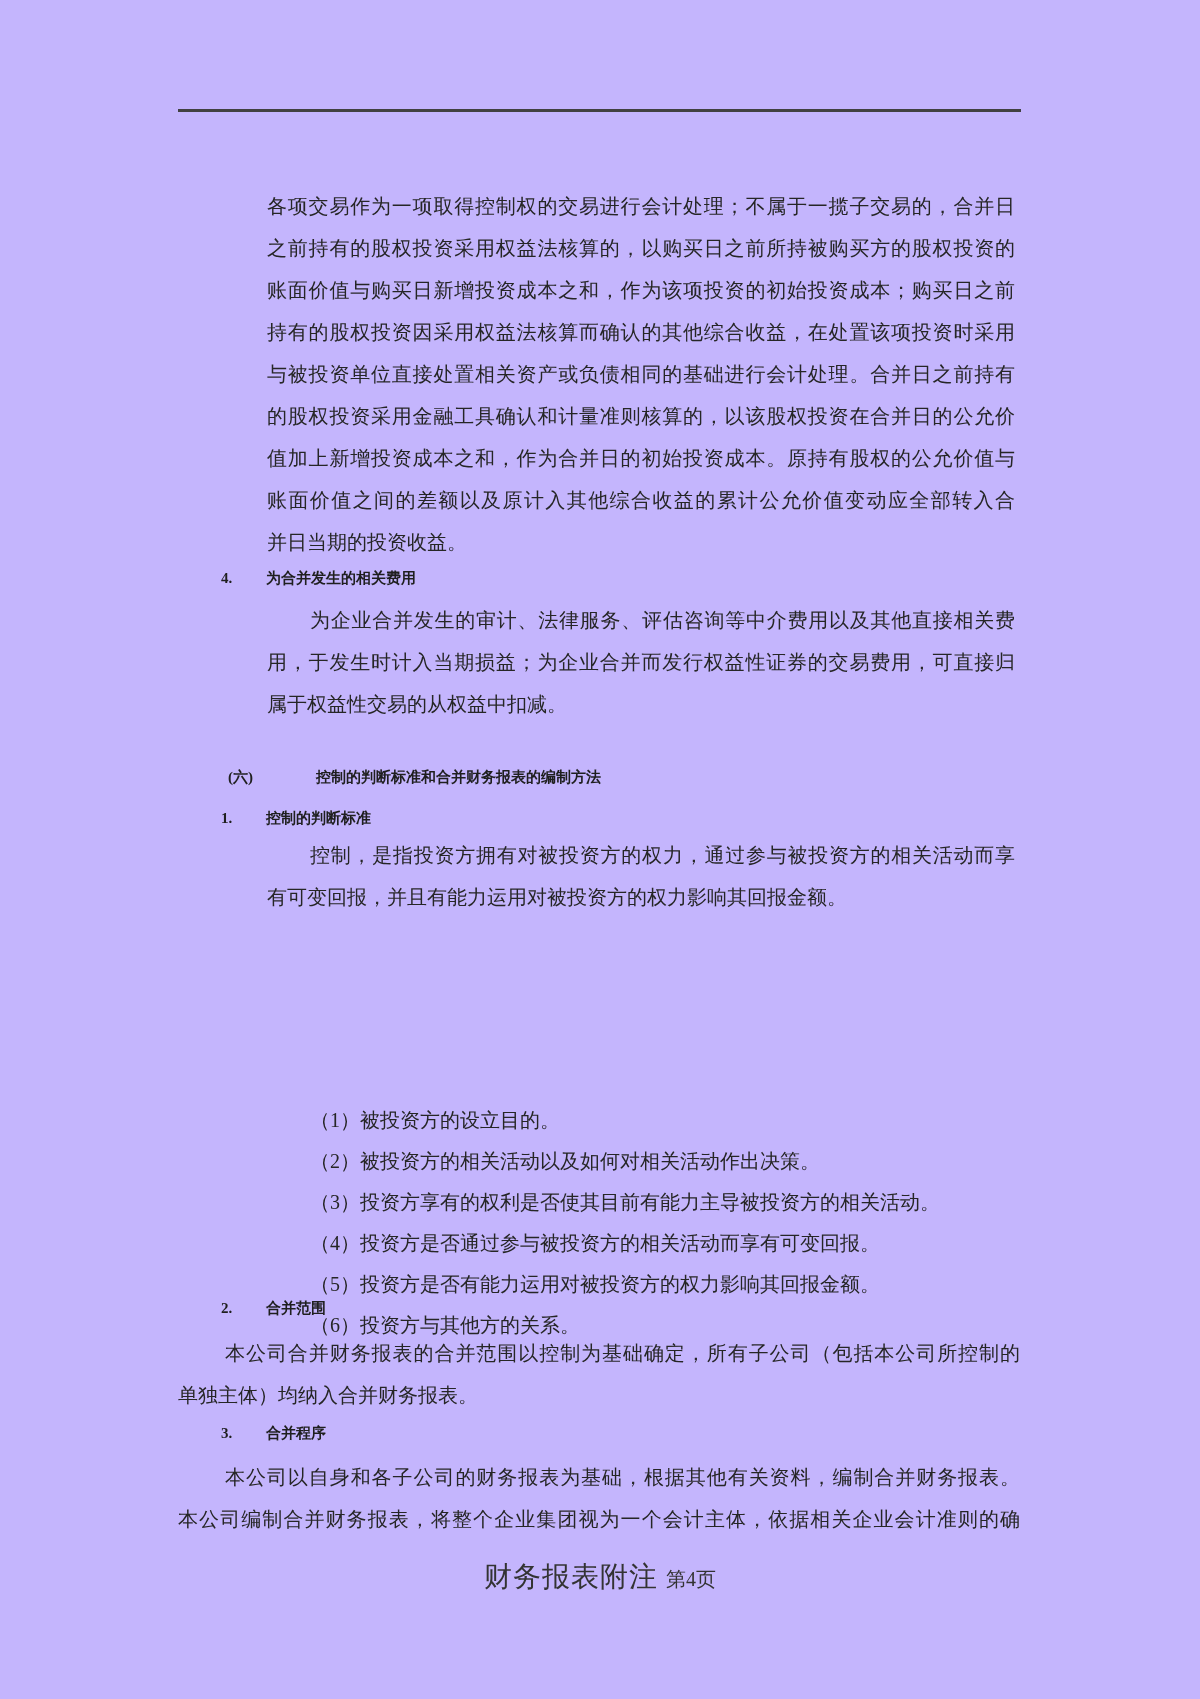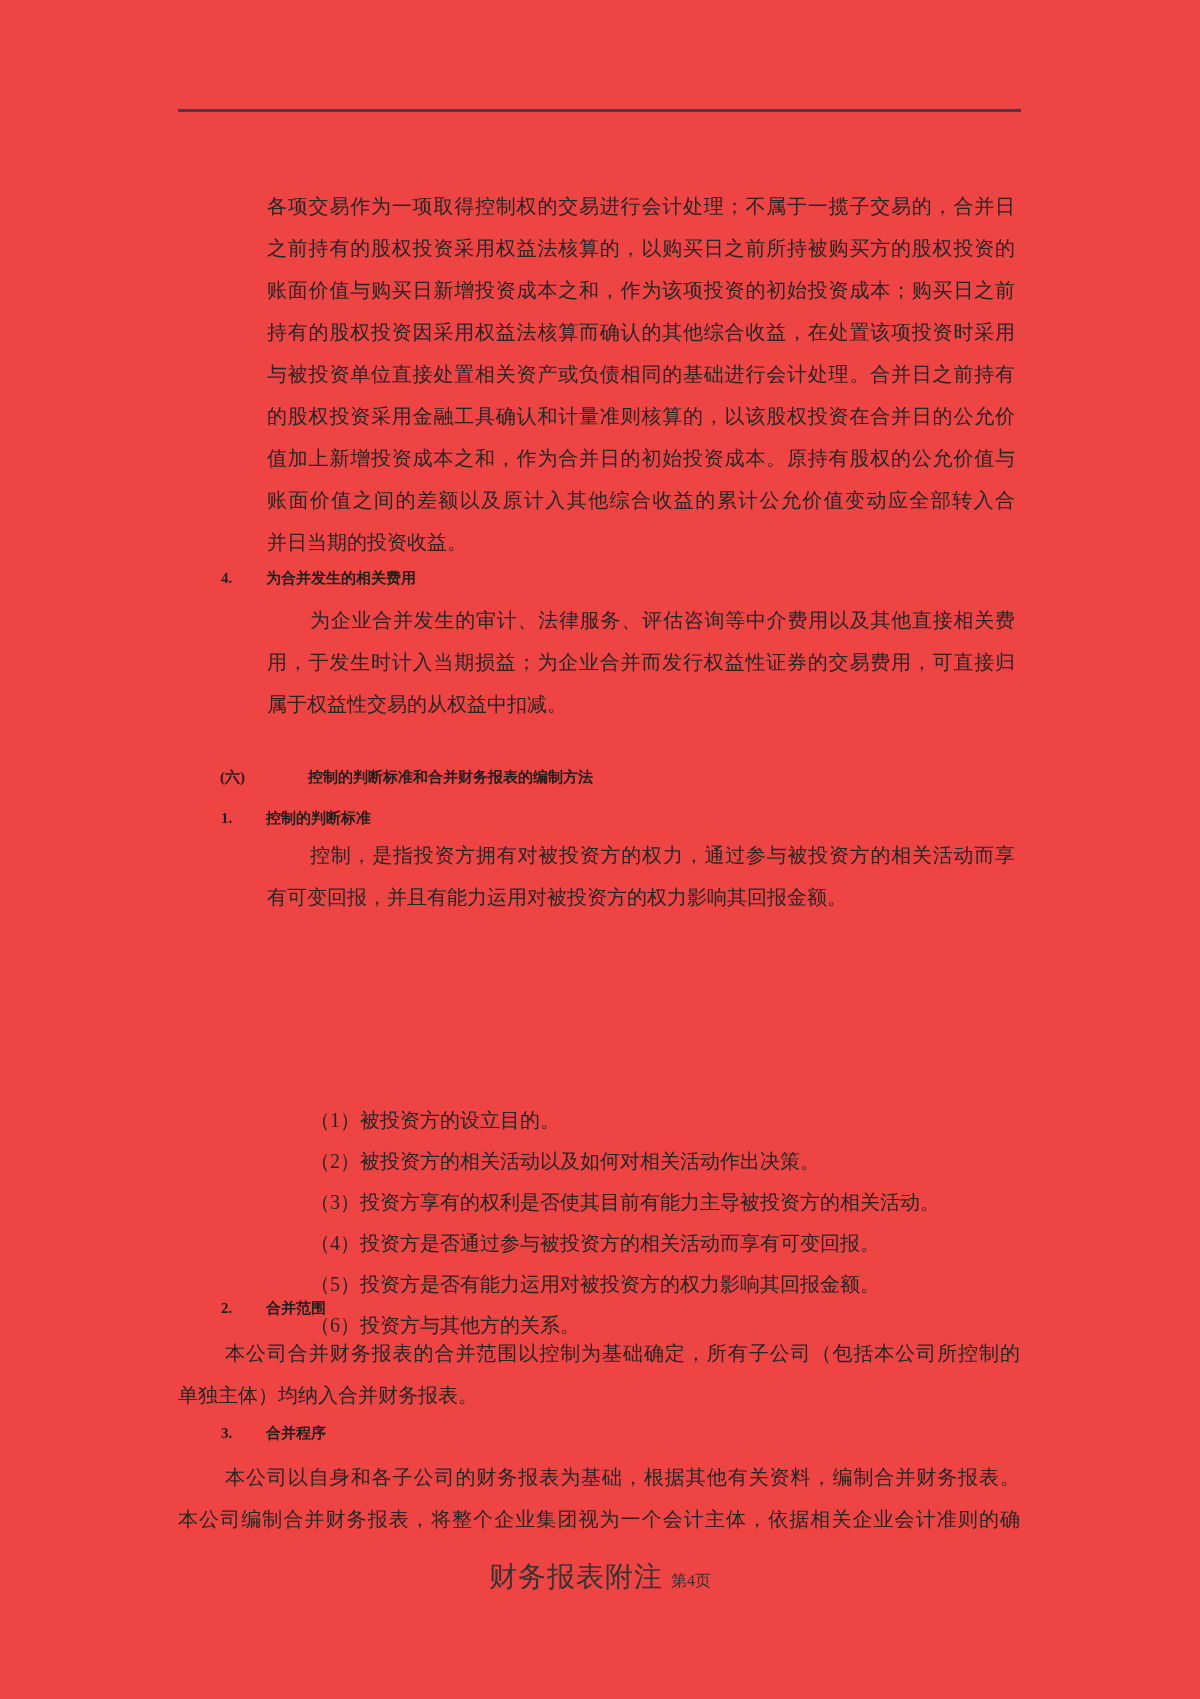--- a/index.html
+++ b/index.html
@@ -5,21 +5,21 @@
 <style>
   html, body {
     margin: 0;
     padding: 0;
     background: #ffffff;
   }
   .page {
     position: relative;
     width: 1200px;
     height: 1699px;
-    background: #ef4444;
+    background: #c4b5fd;
     overflow: hidden;
     font-family: "Liberation Serif", "DejaVu Serif", serif;
     color: #262626;
   }
   .top-rule {
     position: absolute;
     left: 178px;
     top: 109px;
     width: 843px;
     height: 3px;
@@ -82,21 +82,21 @@
     top: 1558px;
     width: 1200px;
     text-align: center;
     color: #333333;
   }
   .footer-title {
     font-size: 28px;
     letter-spacing: 1px;
   }
   .footer-page {
-    font-size: 16px;
+    font-size: 20px;
     margin-left: 8px;
     text-align: center;
   }
 </style>
 </head>
 <body>
 
 <div class="page">
 
   <div class="top-rule"></div>
@@ -116,21 +116,21 @@
   <div class="heading" style="top:557px">
     <span class="hnum">4.</span><span>为合并发生的相关费用</span>
   </div>
 
   <div class="para normal" style="top:599px">
     <div class="line just indent">为企业合并发生的审计、法律服务、评估咨询等中介费用以及其他直接相关费</div>
     <div class="line just">用，于发生时计入当期损益；为企业合并而发行权益性证券的交易费用，可直接归</div>
     <div class="line">属于权益性交易的从权益中扣减。</div>
   </div>
 
-  <div class="heading" style="left:220px;top:756px">
+  <div class="heading" style="left:228px;top:756px">
     <span class="hnum wide">(六)</span><span>控制的判断标准和合并财务报表的编制方法</span>
   </div>
 
   <div class="heading" style="top:797px">
     <span class="hnum">1.</span><span>控制的判断标准</span>
   </div>
 
   <div class="para normal" style="top:834px">
     <div class="line just indent">控制，是指投资方拥有对被投资方的权力，通过参与被投资方的相关活动而享</div>
     <div class="line">有可变回报，并且有能力运用对被投资方的权力影响其回报金额。</div>

